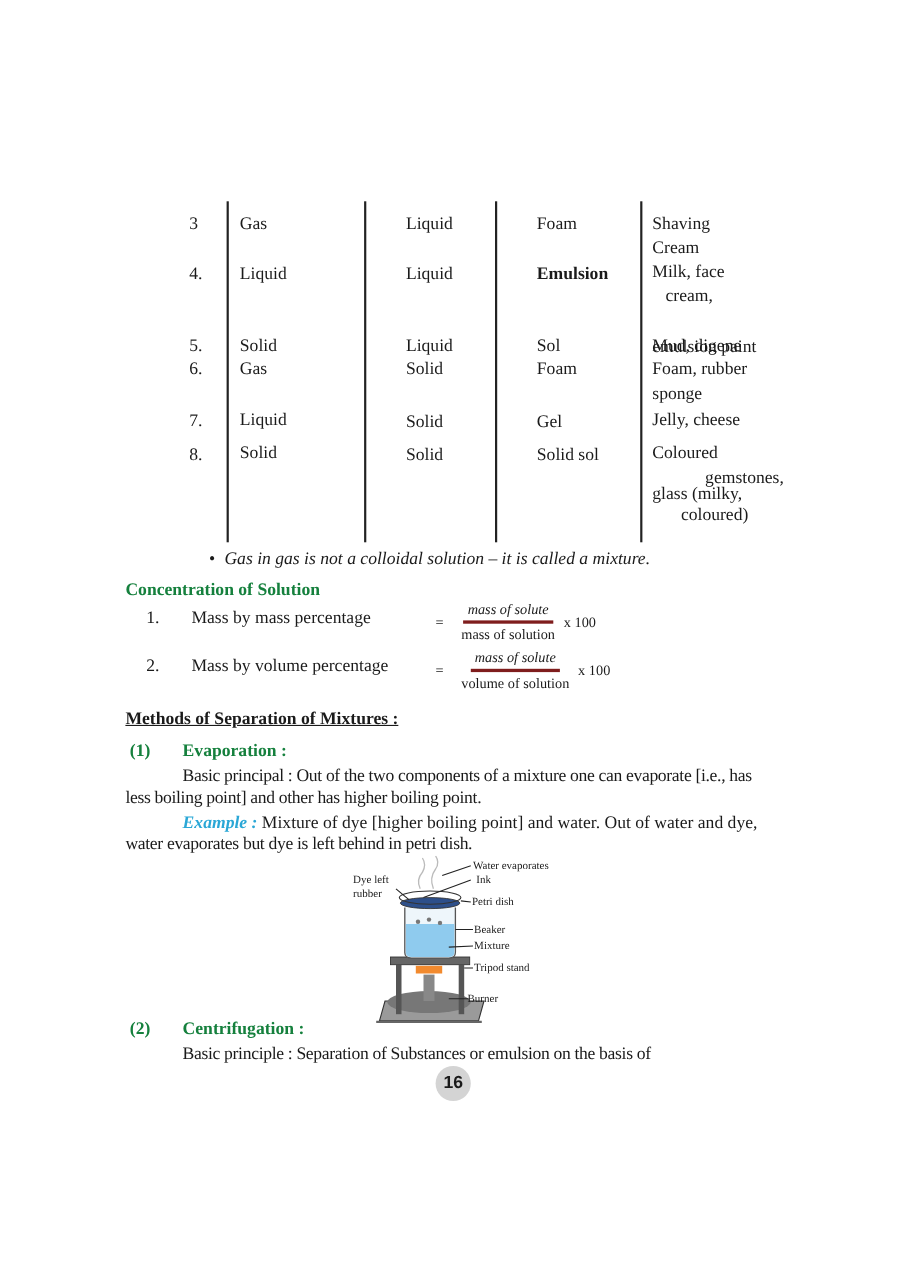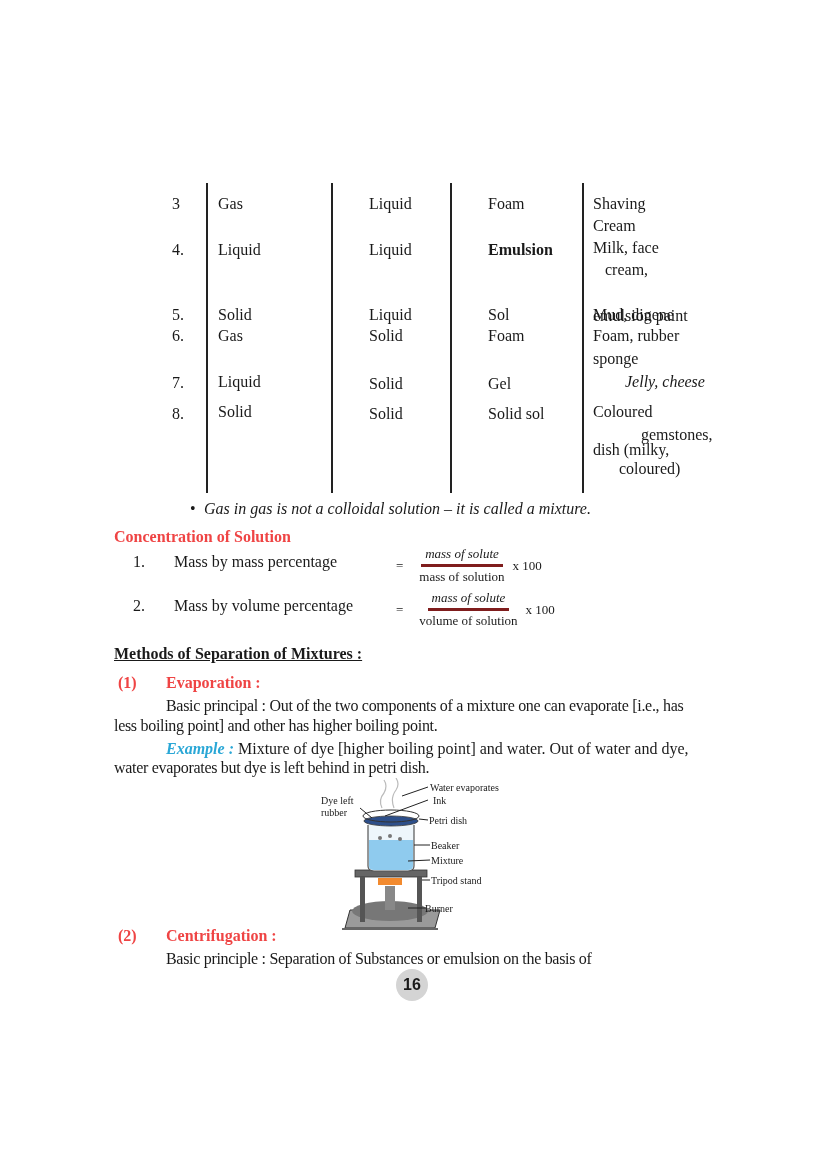--- a/index.html
+++ b/index.html
@@ -1,21 +1,21 @@
 <!DOCTYPE html>
 <html><head>
 <meta charset="utf-8">
 <style>
   html, body { margin: 0; padding: 0; background: #ffffff; }
   body { width: 827px; height: 1169px; position: relative; overflow: hidden;
          font-family: "Liberation Serif", serif; color: #1a1a1a; }
   .abs { position: absolute; }
   .t { font-size: 16px; white-space: nowrap; }
   .vline { position: absolute; width: 2px; background: #222; top: 183px; height: 310px; }
-  .pink { color: #ef4444; font-weight: bold; }
+  .pink { color: #15803d; font-weight: bold; }
   .blue { color: #2aa7d6; font-weight: bold; font-style: italic; }
   .frac { position: absolute; display: flex; align-items: center; font-size: 13px; }
   .frac .fr { display: inline-flex; flex-direction: column; align-items: center; }
   .frac .num { padding: 0 4px 2px 4px; border-bottom: 3px solid #7f1d1d; font-style: italic; }
   .frac .den { padding: 2px 4px 0 4px; }
   .frac .eq { margin-right: 12px; font-size: 13px; }
   .frac .x { margin-left: 4px; }
   .lbl { position: absolute; font-size: 10px; white-space: nowrap; }
   .pnum { position: absolute; left: 396px; top: 969px; width: 32px; height: 32px; border-radius: 50%;
           background: #d4d4d4; font-family: "Liberation Sans", sans-serif; font-weight: bold; font-size: 16px;
@@ -63,31 +63,31 @@
   <span class="abs t" style="left:488px;top:327px;">Foam</span>
   <span class="abs t" style="left:593px;top:327px;">Foam, rubber</span>
   <span class="abs t" style="left:593px;top:350px;">sponge</span>
 </div>
 
 <div>
   <span class="abs t" style="left:172px;top:374px;">7.</span>
   <span class="abs t" style="left:218px;top:373px;">Liquid</span>
   <span class="abs t" style="left:369px;top:375px;">Solid</span>
   <span class="abs t" style="left:488px;top:375px;">Gel</span>
-  <span class="abs t" style="left:625px;top:373px;font-style:italic;">Jelly, cheese</span>
+  <span class="abs t" style="left:593px;top:373px;">Jelly, cheese</span>
 </div>
 
 <div>
   <span class="abs t" style="left:172px;top:405px;">8.</span>
   <span class="abs t" style="left:218px;top:403px;">Solid</span>
   <span class="abs t" style="left:369px;top:405px;">Solid</span>
   <span class="abs t" style="left:488px;top:405px;">Solid sol</span>
   <span class="abs t" style="left:593px;top:403px;">Coloured</span>
   <span class="abs t" style="left:593px;top:426px;margin-left:48px;">gemstones,</span>
-  <span class="abs t" style="left:593px;top:441px;">dish (milky,</span>
+  <span class="abs t" style="left:593px;top:441px;">glass (milky,</span>
   <span class="abs t" style="left:619px;top:460px;">coloured)</span>
 </div>
 
 <span class="abs t" style="left:190px;top:500px;">•</span>
 <span class="abs t" style="left:204px;top:500px;font-style:italic;">Gas in gas is not a colloidal solution – it is called a mixture.</span>
 
 <span class="abs t pink" style="left:114px;top:528px;">Concentration of Solution</span>
 
 <span class="abs t" style="left:133px;top:553px;">1.</span>
 <span class="abs t" style="left:174px;top:553px;">Mass by mass percentage</span>

